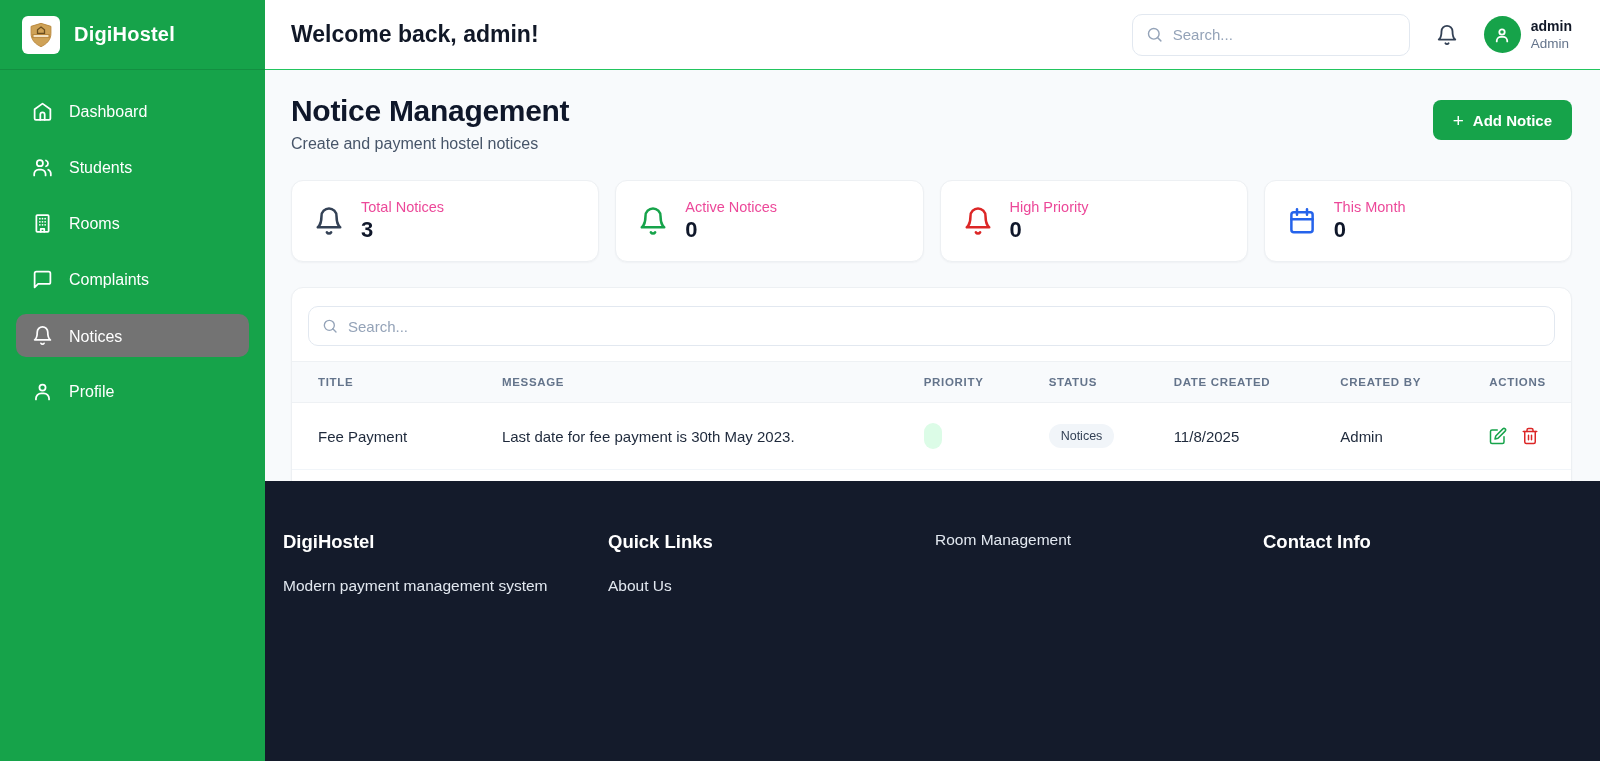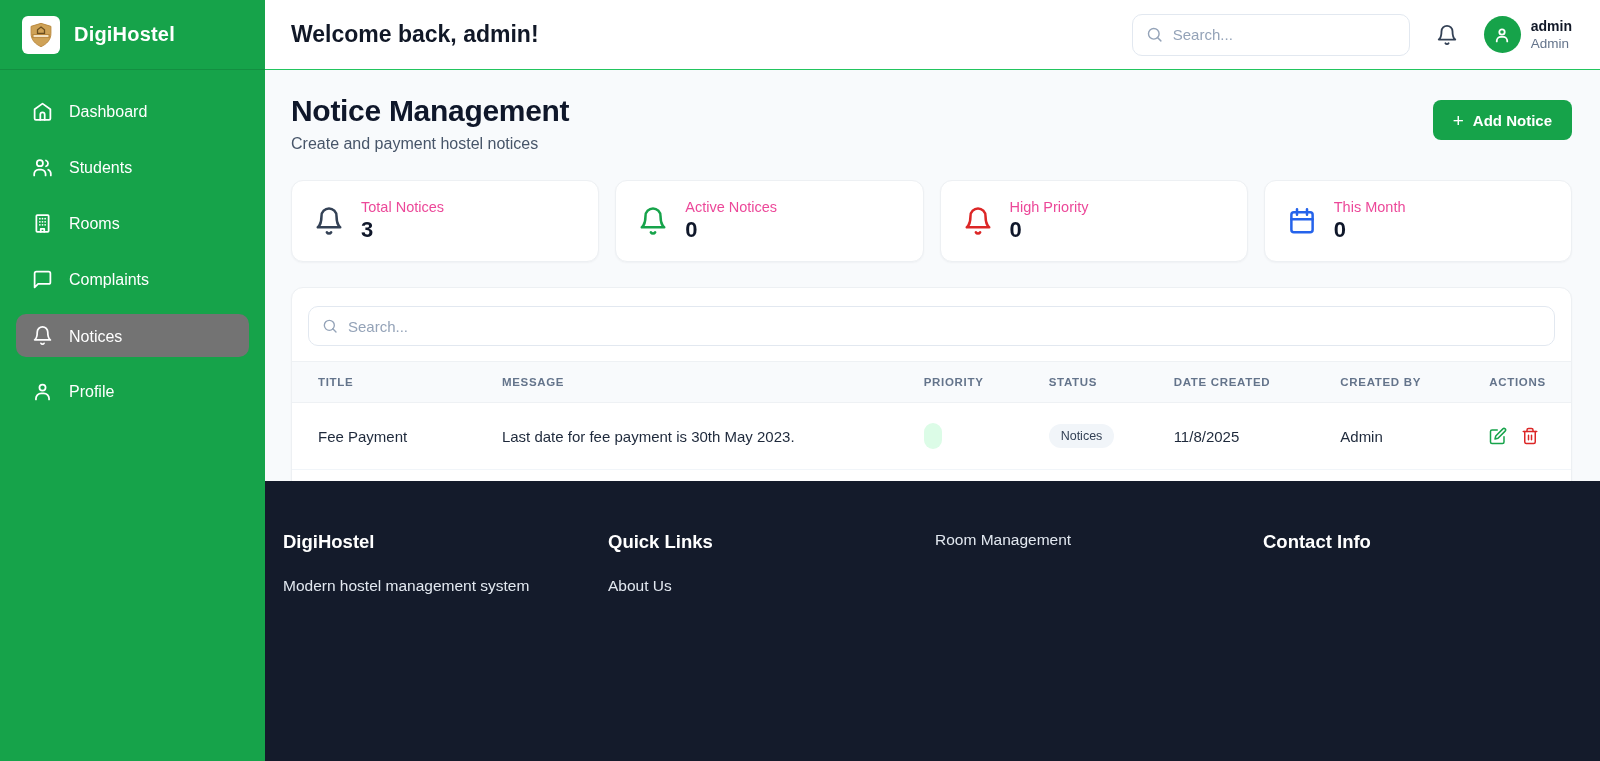--- a/index.html
+++ b/index.html
@@ -295,21 +295,21 @@
           </tr>
 
         </tbody>
       </table>
     </div>
   </section>
 
   <footer class="footer">
     <div>
       <h3>DigiHostel</h3>
-      <div class="f-item">Modern hostel management system</div>
+      <div class="f-item">Modern payment management system</div>
     </div>
     <div>
       <h3>Quick Links</h3>
       <div class="f-item f-link">About Us</div>
     </div>
     <div>
       <div class="f-item f-link">Room Management</div>
     </div>
     <div>
       <h3>Contact Info</h3>

